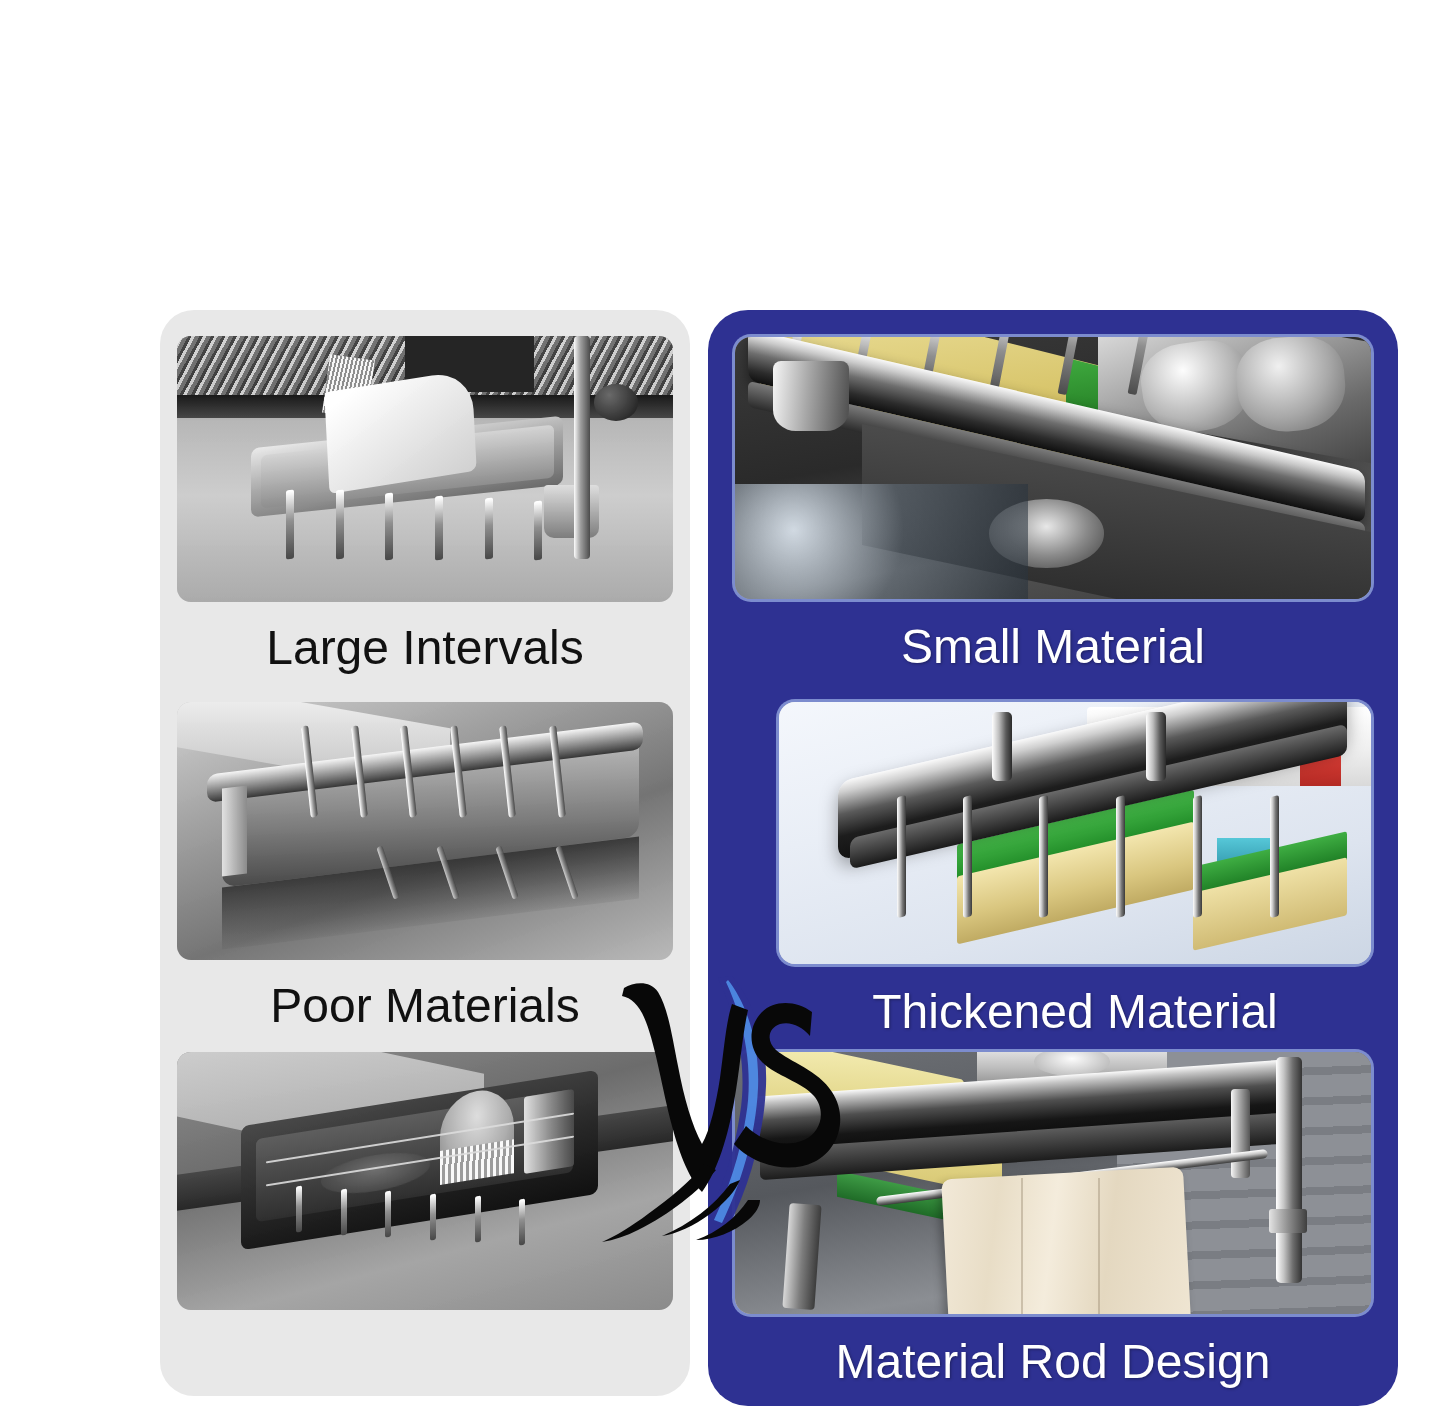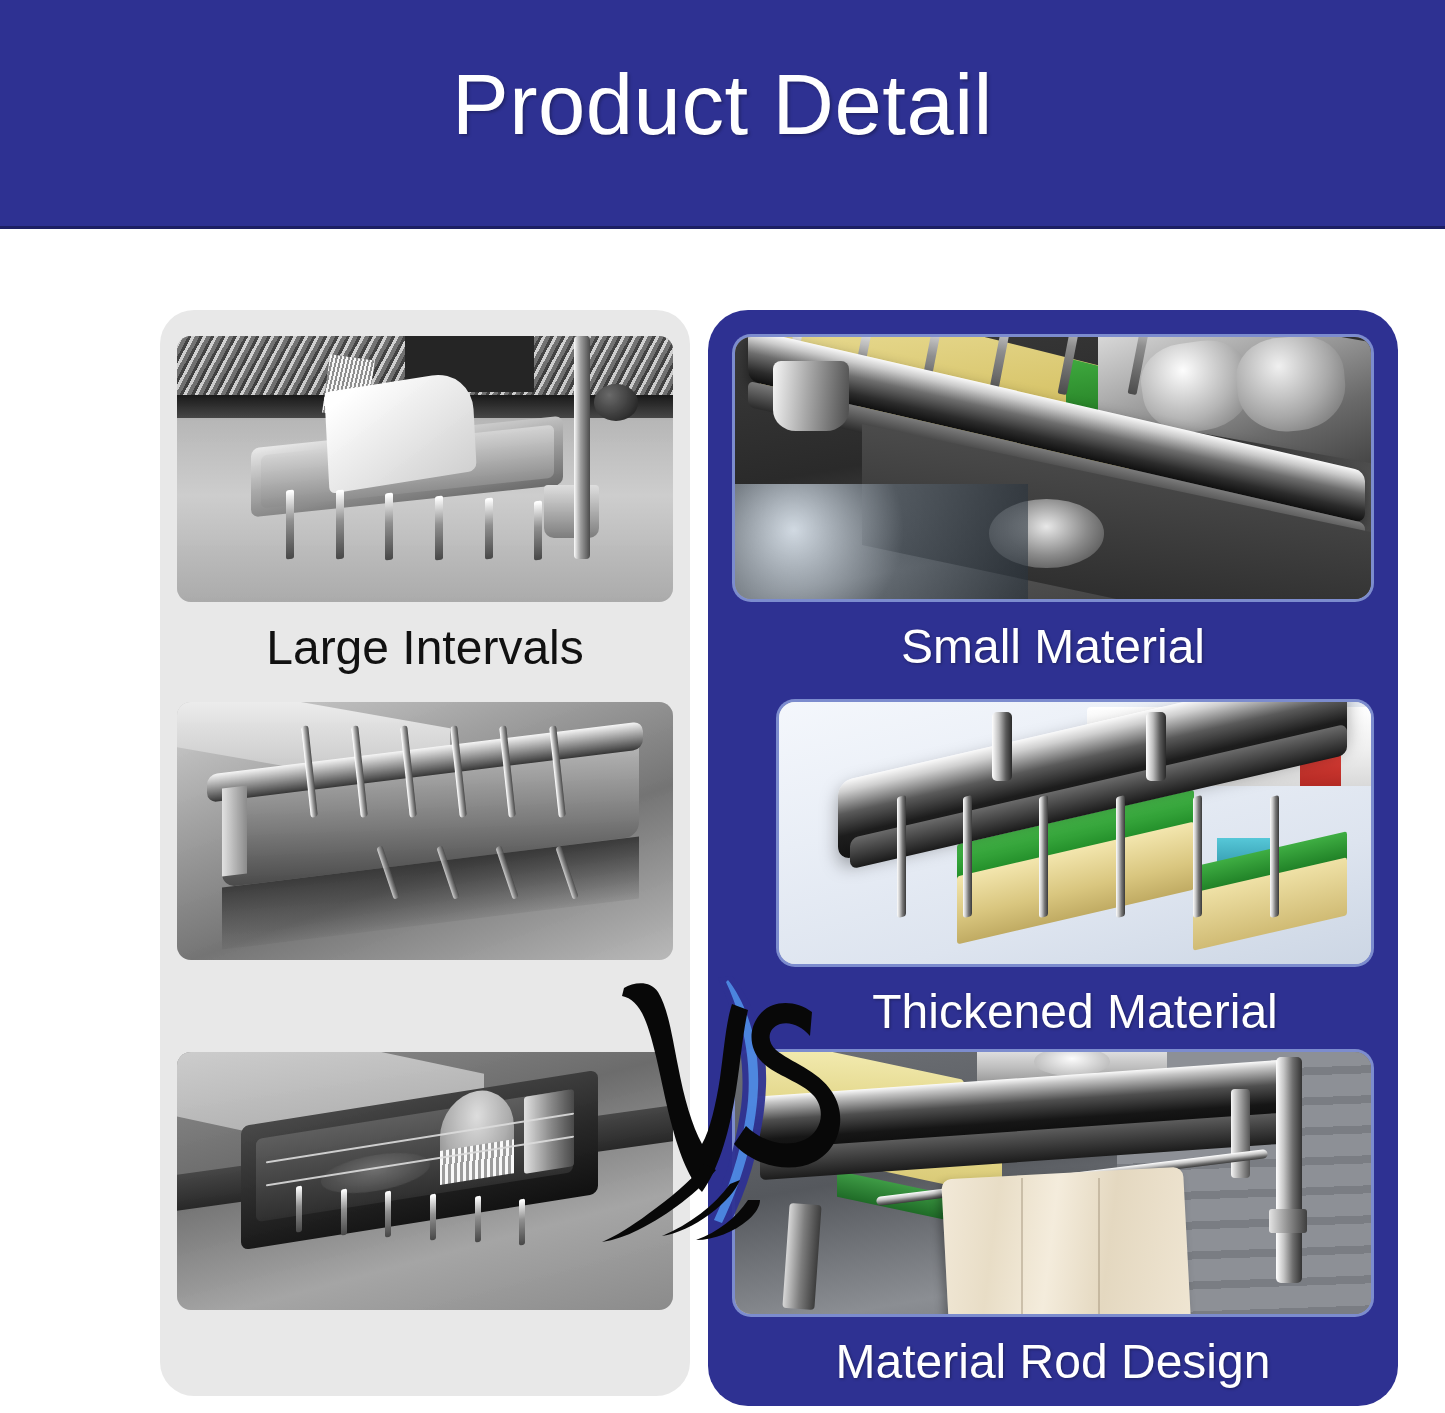--- a/index.html
+++ b/index.html
@@ -269,23 +269,20 @@
     pointer-events: none;
     z-index: 30;
   }
   .vs-wrap svg { display: block; width: 100%; height: 100%; }
 </style>
 </head>
 <body>
 
 <div class="page">
 
-  <div class="banner">
-    <div class="banner-title">Product Detail</div>
-  </div>
 
   <div class="compare">
 
     <div class="col col-left">
 
       <div class="panel lp1">
         <div class="photo gs">
           <div class="scene">
             <div class="s1-bg"></div>
             <div class="s1-mesh"></div>
@@ -323,20 +320,21 @@
             <div class="s2-rod" style="left:56%"></div>
             <div class="s2-rod" style="left:66%"></div>
             <div class="s2-rod" style="left:76%"></div>
             <div class="s2-shad"></div>
             <div class="s2-rod2" style="left:42%"></div>
             <div class="s2-rod2" style="left:54%"></div>
             <div class="s2-rod2" style="left:66%"></div>
             <div class="s2-rod2" style="left:78%"></div>
           </div>
         </div>
+        <div class="caption">Poor Materials</div>
       </div>
 
       <div class="panel lp3">
         <div class="photo gs">
           <div class="scene">
             <div class="s3-bg"></div>
             <div class="s3-count"></div>
             <div class="s3-dark"></div>
             <div class="s3-box"></div>
             <div class="s3-boxin"></div>

